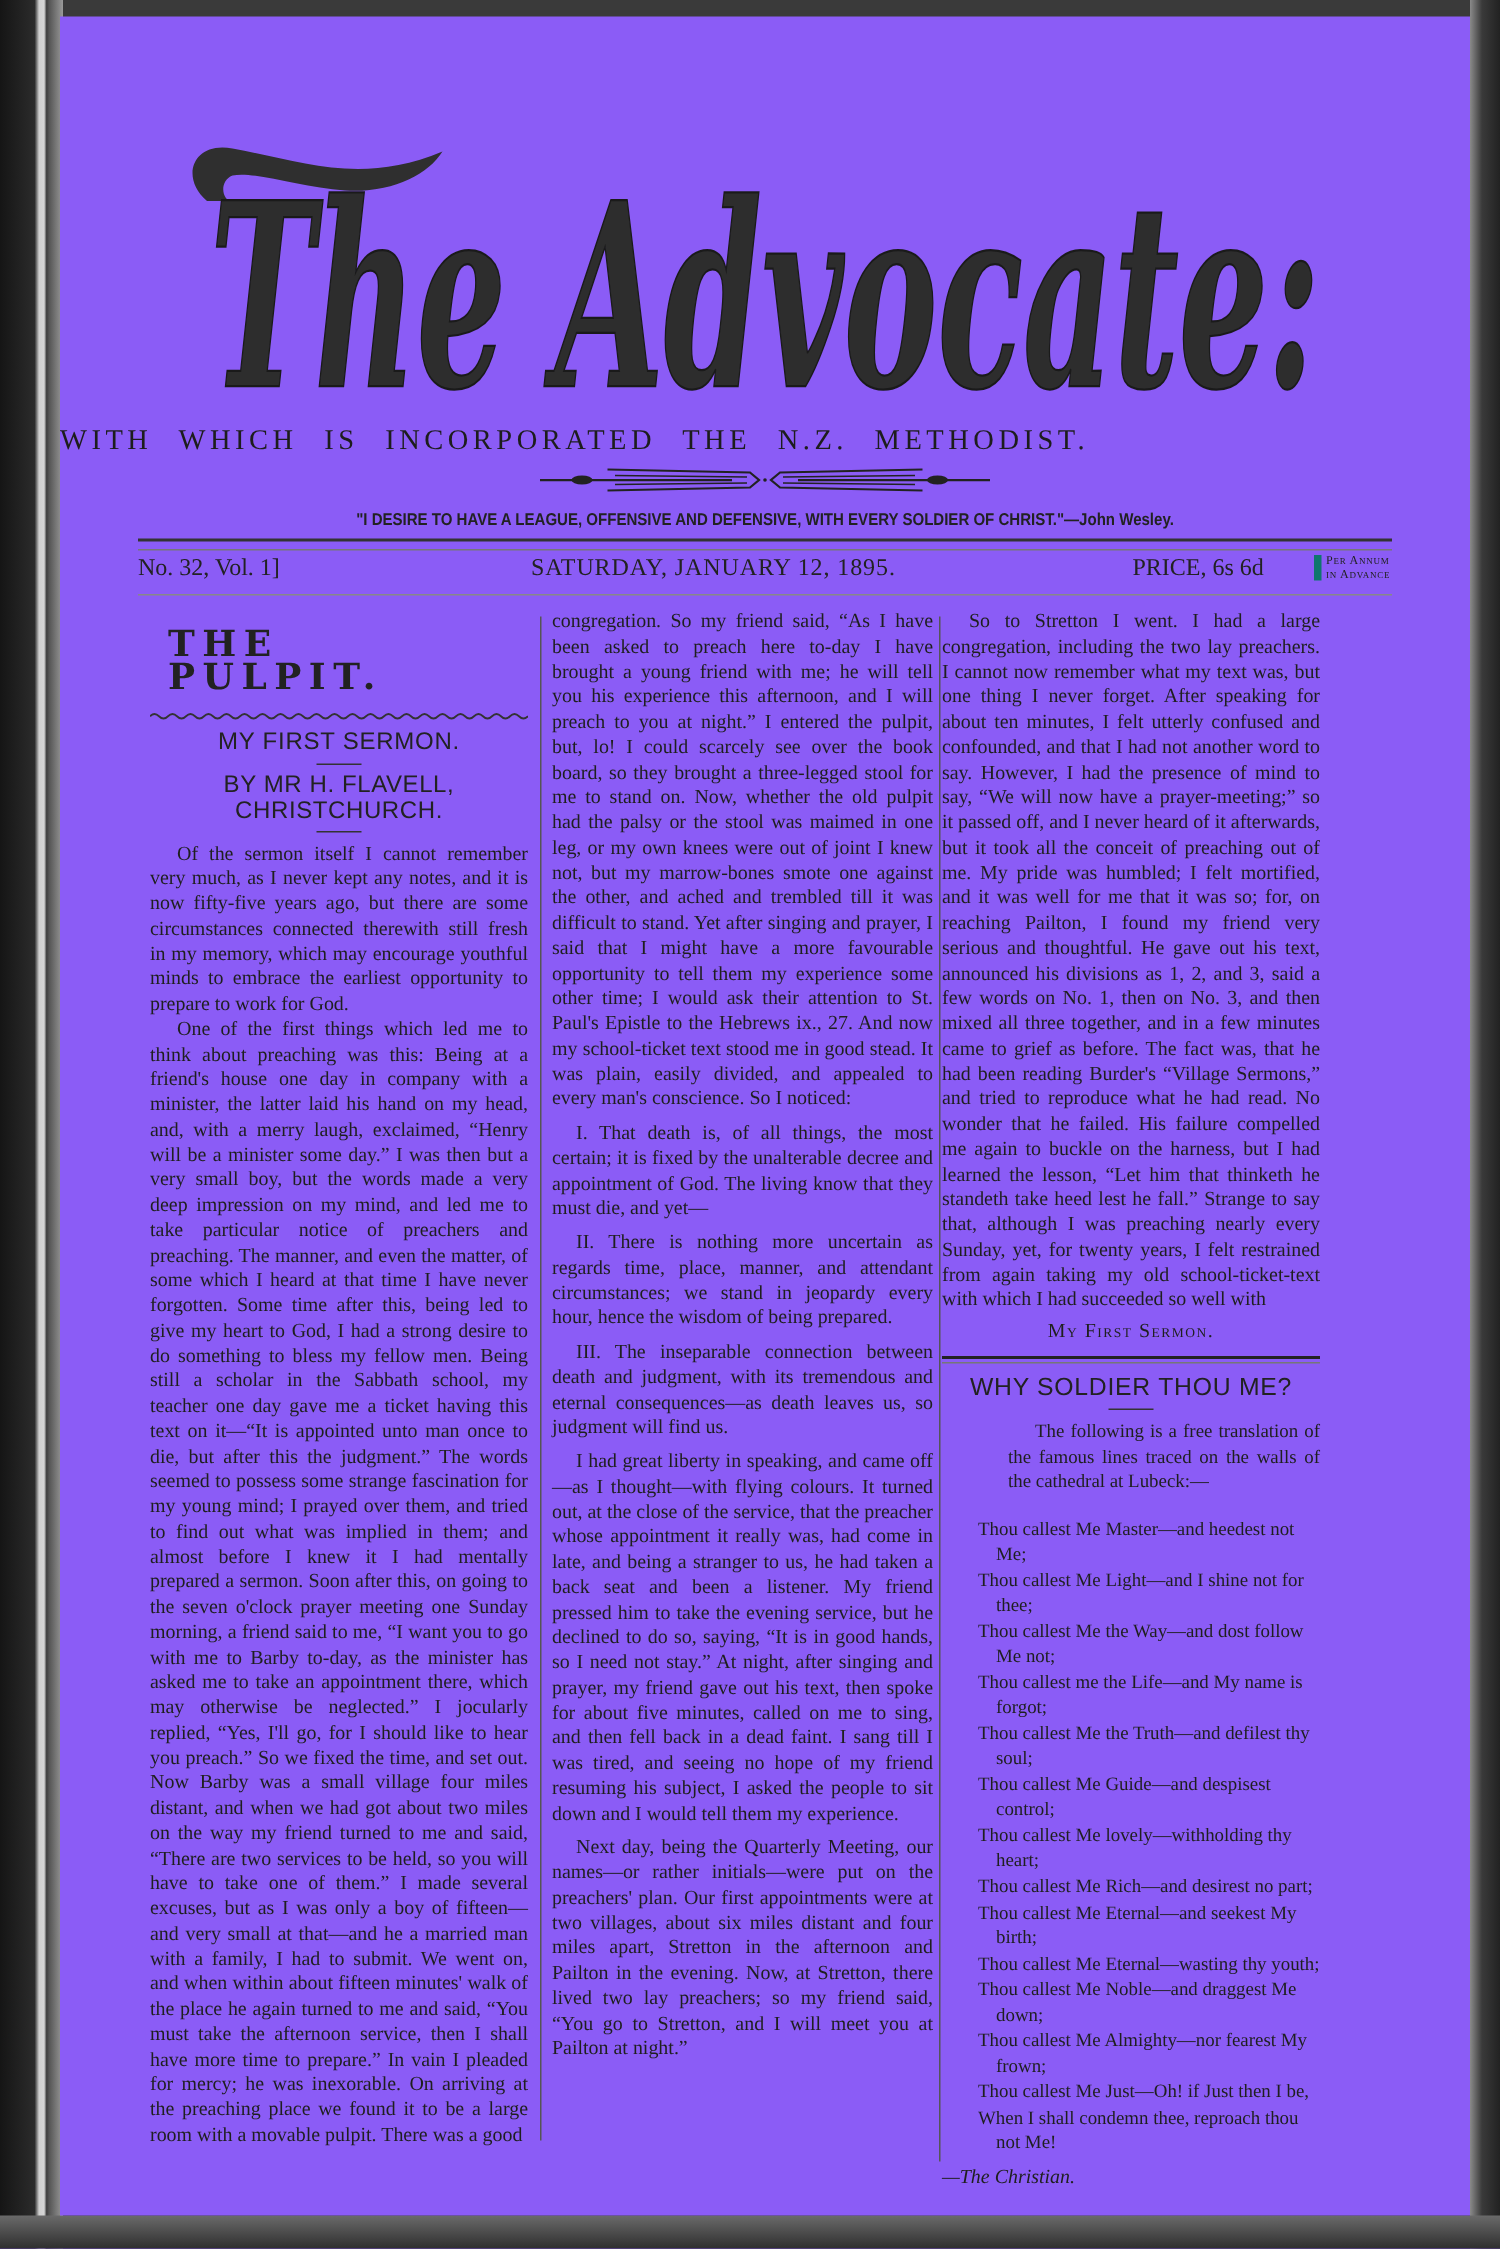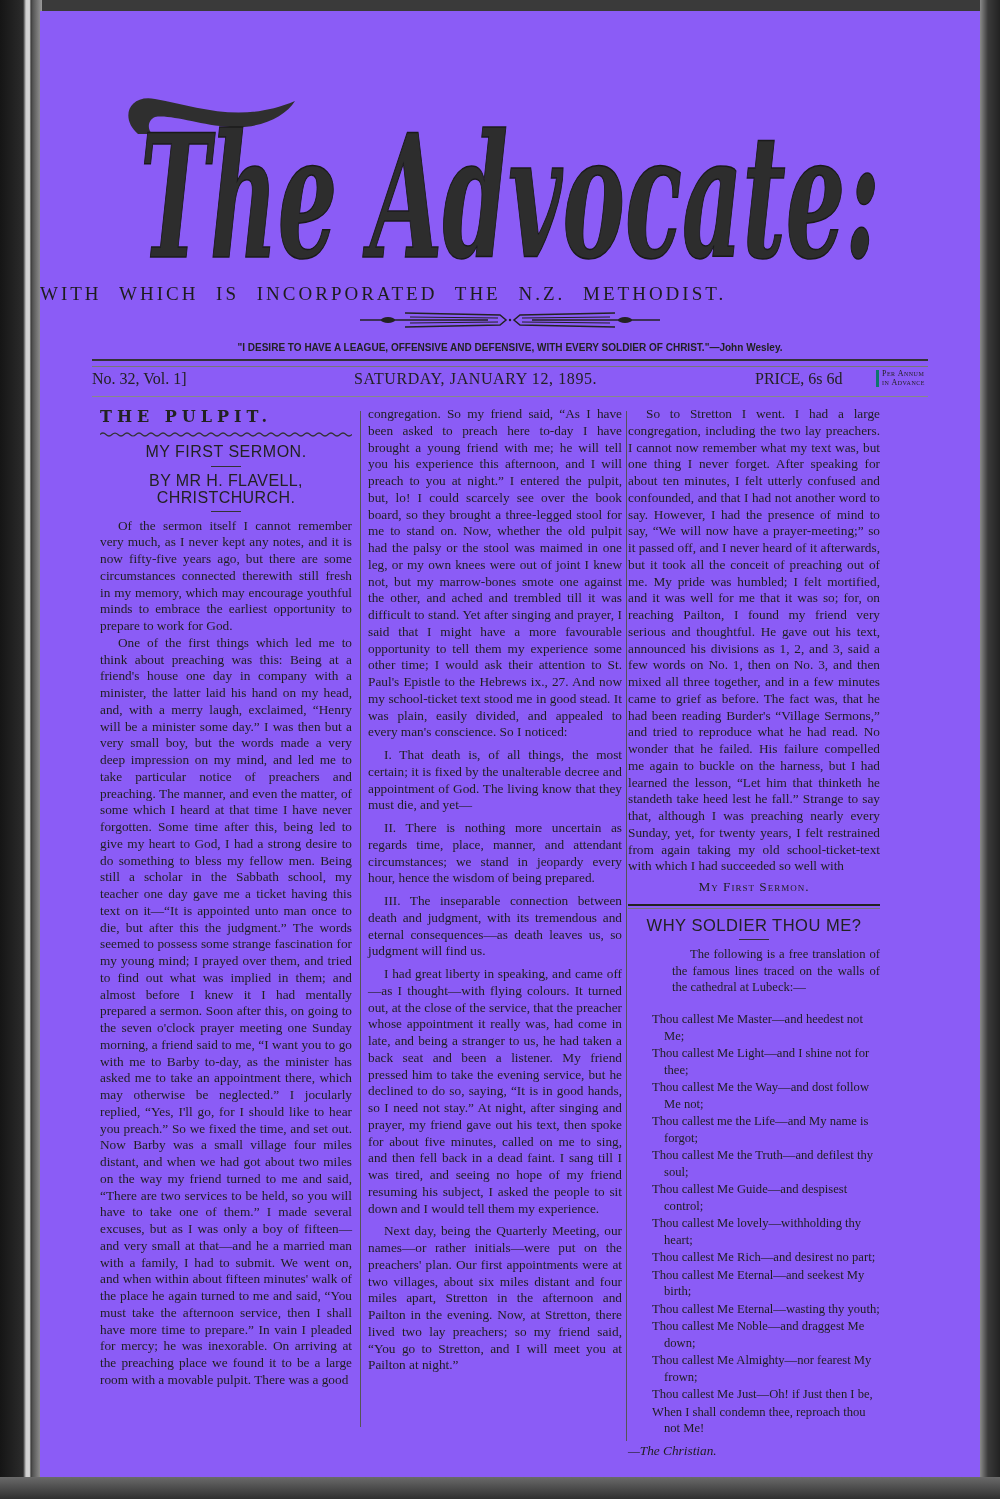--- a/index.html
+++ b/index.html
@@ -42,35 +42,35 @@
   }
   .dateline {
     position:absolute; left:52px; top:359px; width:836px; height:22px;
     font-size:16px; color:#222;
   }
   .dateline .issue { position:absolute; left:0; top:0; }
   .dateline .date { position:absolute; left:262px; top:0; letter-spacing:0.6px; }
   .dateline .price { position:absolute; left:663px; top:0; }
   .dateline .terms {
     position:absolute; left:784px; top:0; font-size:8px; line-height:8.5px;
-    letter-spacing:0.5px; border-left:3px solid #0f766e; padding-left:3px;
+    letter-spacing:0.5px; border-left:5px solid #0f766e; padding-left:3px;
   }
   .rule-single { position:absolute; left:52px; top:385px; width:836px; height:0; border-top:1px solid #888; }
   .col {
     position:absolute; top:395px; font-size:13.3px; line-height:16.75px;
     text-align:justify; color:#1f1f1f;
   }
   .col p { margin:0; text-indent:18px;font-family:Liberation Serif, serif; }
   .col1 { left:60px; width:252px; }
   .col2 { left:328px; width:254px; }
   .col3 { left:588px; width:252px; }
   .col-divider { position:absolute; top:400px; width:0; border-left:1px solid #555; }
   .pulpit-head {
-    font-family:"DejaVu Serif",serif; font-weight:bold; font-size:16px; letter-spacing:5px;
-    text-align:left; margin:0; line-height:22px; color:#222;
+    font-family:"DejaVu Serif",serif; font-weight:bold; font-size:24px; letter-spacing:5px;
+    text-align:left; margin:12px; line-height:22px; color:#222;
   }
   .wavy { height:7px; margin:3px 0 4px 0; }
   .wavy svg { width:100%; height:7px; display:block; }
   .article-title {
     font-family:"Liberation Sans","DejaVu Sans",sans-serif; font-size:16px; text-align:center;
     margin:4px 0 4px 0; line-height:20px; color:#222; letter-spacing:0.5px;
   }
   .short-rule { width:30px; margin:3px auto 6px auto; border-top:1px solid #333; }
   .byline {
     font-family:"Liberation Sans","DejaVu Sans",sans-serif; font-size:16px; text-align:center;

